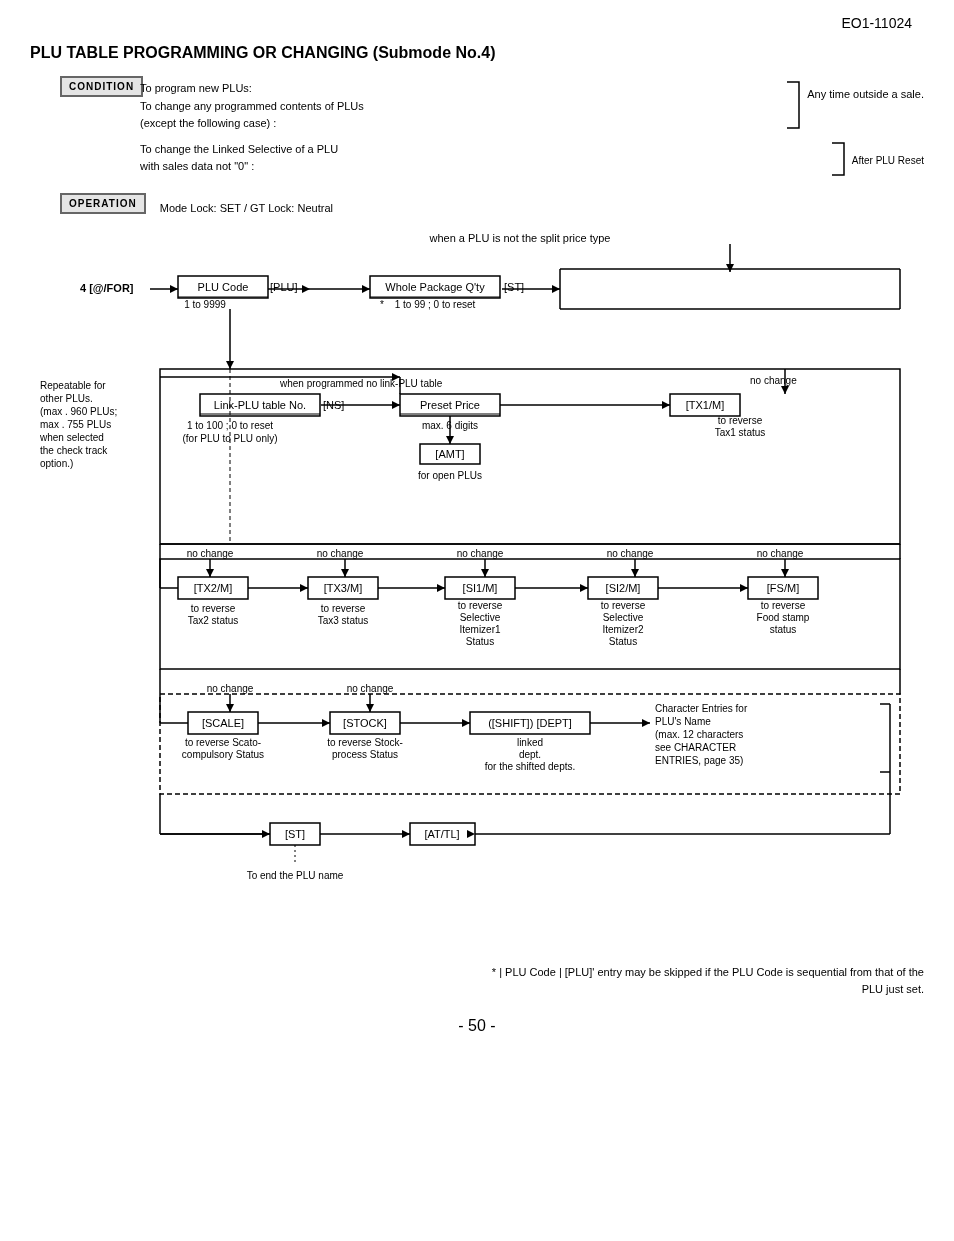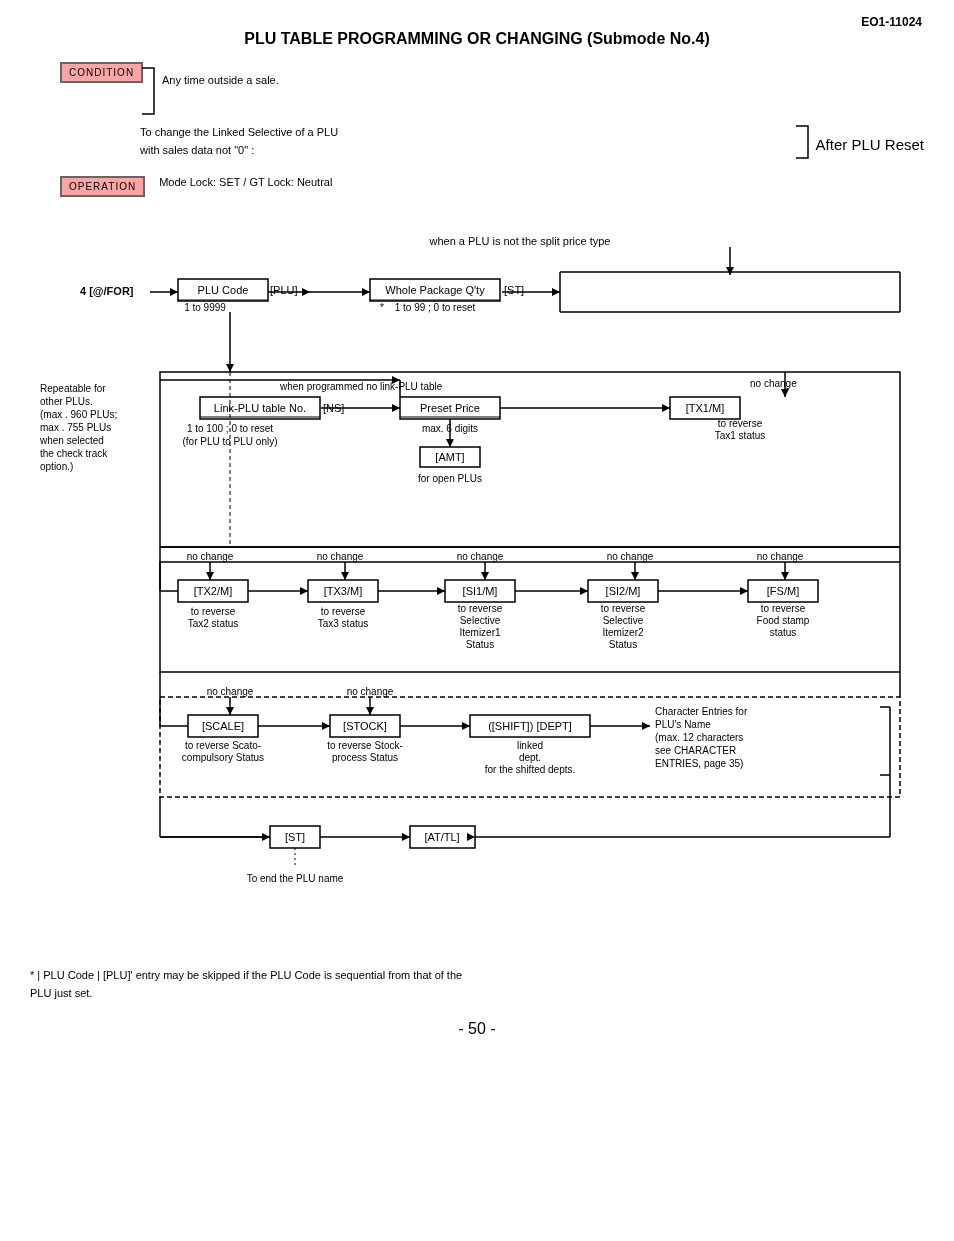--- a/index.html
+++ b/index.html
@@ -9,62 +9,60 @@
       font-size: 11px;
       color: #000;
       width: 954px;
       min-height: 1241px;
       padding: 20px 30px;
       position: relative;
     }
     .page-ref {
       position: absolute;
       top: 15px;
-      right: 32px;
-      font-size: 12px;
-      font-weight: bold;
+      right: 42px;
+      font-size: 14px;
     }
     .page-title {
-      text-align: center;
       font-size: 16px;
       font-weight: bold;
       margin-bottom: 18px;
-      margin-top: 10px;
+      margin-top: 24px;
     }
     .label-box {
       border: 2px solid #666;
-      background: #fca5a5;
+      background: #e5e5e5;
       font-size: 10px;
-      font-weight: normal;
+      font-weight: bold;
       padding: 3px 7px;
       margin-right: 14px;
       white-space: nowrap;
       letter-spacing: 1px;
     }
     .operation-block {
       display: flex;
-      align-items: flex-start;
-      margin-bottom: 20px;
+      align-items: flex-end;
       margin-left: 30px;
     }
     
     .diagram {
       position: relative;
       margin: 0 auto;
       width: 900px;
     }
     .diagram svg {
       width: 900px;
       overflow: visible;
     }
     
     .footnotes {
       margin-top: 18px;
       font-size: 11px;
       line-height: 1.6;
+      text-align: right;
     }
     .page-number {
       text-align: center;
       margin-top: 18px;
       font-size: 16px;
     }
     .condition-rows {
       margin-left: 30px;
       margin-bottom: 16px;
     }
@@ -90,41 +88,46 @@
 <div class="page-title">PLU TABLE PROGRAMMING OR CHANGING  (Submode No.4)</div>
 
 <div class="condition-rows">
   <div class="cond-row" style="align-items:flex-start;">
     <div class="cond-label">
       <span class="label-box">CONDITION</span>
     </div>
     <div style="flex:1; display:flex; align-items:flex-start;">
       <div style="flex:1;">
         <div class="brace-group">
+          <div style="flex:1; line-height:1.6;">
+            <div>To program new PLUs:</div>
+            <div>To change any programmed contents of PLUs</div>
+            <div>(except the following case) :</div>
+          </div>
           <div style="width:16px; display:flex; flex-direction:column; justify-content:stretch; margin-right:6px;">
             <svg width="16" height="50">
                 <path d="M2,2 L14,2 L14,48 L2,48" fill="none" stroke="#000" stroke-width="1.5"></path>
               </svg>
           </div>
           <div style="display:flex; align-items:flex-start; font-size:11px; white-space:nowrap; padding-top:8px;">
             <span>Any time outside a sale.</span>
           </div>
         </div>
         <div style="height:8px;"></div>
         <div class="brace-group">
           <div style="flex:1; line-height:1.6;">
             <div>To change the Linked Selective of a PLU</div>
             <div>with sales data not "0" :</div>
           </div>
           <div style="width:16px; display:flex; flex-direction:column; justify-content:stretch; margin-right:6px;">
             <svg width="16" height="36">
                 <path d="M2,2 L14,2 L14,34 L2,34" fill="none" stroke="#000" stroke-width="1.5"></path>
               </svg>
           </div>
-          <div style="display:flex; align-items:center; font-size:15px; white-space:nowrap; padding-top:4px;">
+          <div style="display:flex; align-items:center; font-size:10px; white-space:nowrap; padding-top:4px;">
             <span>After PLU Reset</span>
           </div>
         </div>
       </div>
     </div>
   </div>
 </div>
 
 <div class="operation-block">
   <span class="label-box" style="margin-right:14px;">OPERATION</span>

